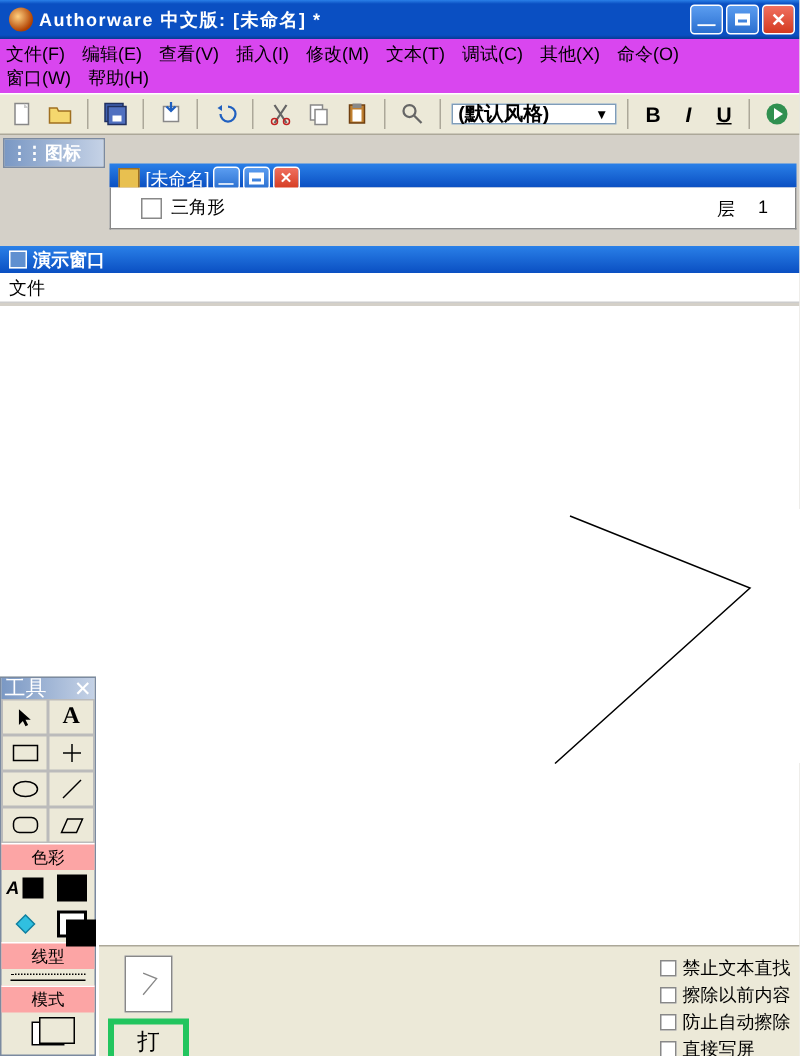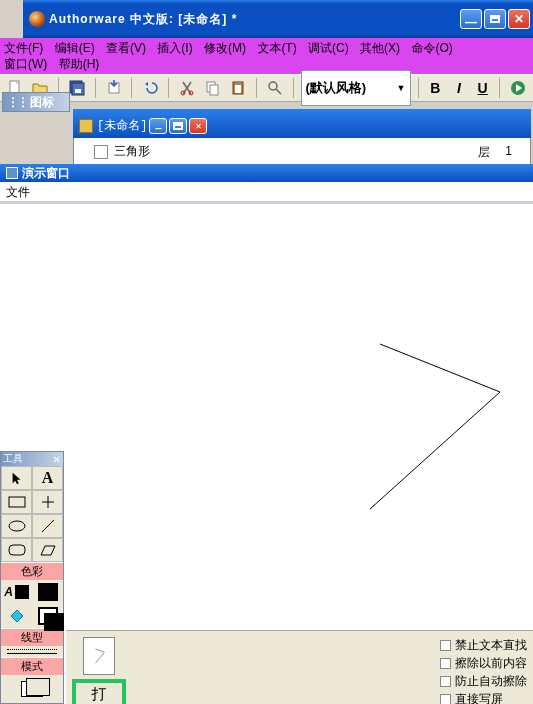--- a/index.html
+++ b/index.html
@@ -6,26 +6,25 @@
   body {
     width: 533px; height: 704px;
     font-family: "SimSun", "Microsoft YaHei", sans-serif;
     font-size: 12px;
     background: #d4d0c8;
     overflow: hidden;
     position: relative;
   }
   
   .titlebar {
-    height: 38px;
+    height: 26px;
     background: linear-gradient(to bottom, #2a80e8, #0a4fc2 10%, #0a4fc2 90%, #083a95);
     display: flex; align-items: center;
     padding: 0 3px 0 6px;
     color: #fff;
-    margin-left: 23px;
   }
   .titlebar .app-icon {
     width: 16px; height: 16px; margin-right: 4px;
     background: radial-gradient(circle at 6px 6px, #ffd080, #b04000 70%);
     border-radius: 50%;
   }
   .titlebar .title-text { font-weight: bold; letter-spacing: 1px; }
   .titlebar .spacer { flex: 1; }
   .win-btn {
     width: 22px; height: 20px; margin-left: 2px;
@@ -57,21 +56,21 @@
   }
   .tool-btn {
     width: 22px; height: 22px;
     display: flex; align-items: center; justify-content: center;
     border: 1px solid transparent; border-radius: 2px;
     font-size: 14px;
   }
   .tool-btn svg { width: 16px; height: 16px; }
   .sep { width:1px; height:20px; background: #aca899; margin: 0 3px; }
   .style-select {
-    min-width: 110px; height: 36px;
+    min-width: 110px; height: 14px;
     border: 1px solid #7f9db9; background: #fff;
     display: flex; align-items: center; padding: 0 4px;
     font-weight: bold; font-size: 13px;
   }
   .style-select .arrow { margin-left: auto; font-size: 9px; }
   .fmt { font-weight: bold; width: 20px; text-align:center; }
   
   .icon-panel {
     position: absolute; left: 2px; top: 92px; width: 68px;
     background: #ece9d8; border: 1px solid #7b8aa0;
@@ -81,23 +80,23 @@
     background: linear-gradient(to right, #7a98c4, #c5d2e6);
     color: #fff; font-weight: bold;
     padding: 1px 4px; display:flex;align-items:center;
   }
   .panel-header .grip { letter-spacing:-2px; margin-right:3px; }
   
   .doc-window {
     position: absolute; left: 73px; top: 109px; right: 2px;
   }
   .doc-titlebar {
-    height: 29px;
+    height: 16px;
     background: linear-gradient(to bottom,#2a80e8,#0a4fc2);
-    display:flex; align-items:center; color:#fff; padding:4px 3px 0 6px;font-family:Liberation Mono, monospace;
+    display:flex; align-items:center; color:#fff; padding:4px 3px 0 6px;
   }
   .doc-titlebar .doc-icon {
     width:14px;height:14px;background:#e8c050;border:1px solid #a07020;margin-right:4px;
   }
   .doc-titlebar .win-btn { width:18px; height:16px; font-size:10px; }
   .doc-body {
     background:#fff;border:1px solid #888;border-top:none;
     height:28px; position:relative; padding:4px 20px;
     display:flex;align-items:center;
   }
@@ -128,21 +127,21 @@
   .canvas svg { position:absolute; left:0; top:0; width:100%; height:100%; }
   
   .tools-panel {
     position:absolute; left:0; bottom:0; width:64px;
     background:#ece9d8; border:1px solid #7b8aa0;
     z-index:10;
   }
   .tools-header {
     height:14px;
     background: linear-gradient(to right,#7a98c4,#c5d2e6);
-    color:#fff; font-size:10px; padding:0 2px;
+    color:#fff; font-size:14px; padding:0 2px;
     display:flex;align-items:center;justify-content:space-between;
   }
   .tools-grid {
     display:grid; grid-template-columns: 1fr 1fr;
     border-collapse:collapse;
   }
   .tools-grid div {
     height:24px; border:1px solid #bbb;
     display:flex;align-items:center;justify-content:center;
     font-size:16px;

